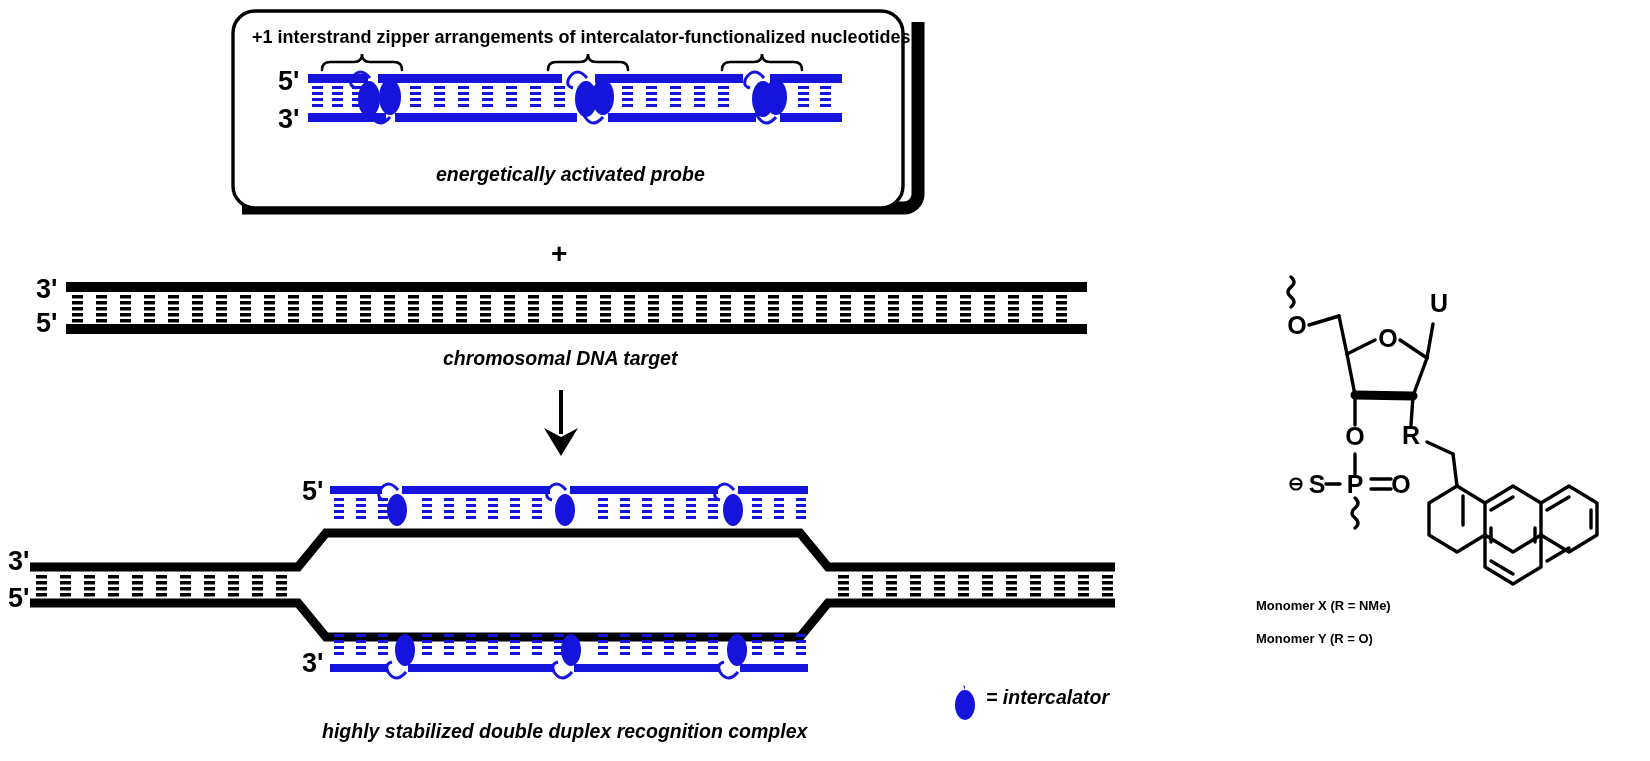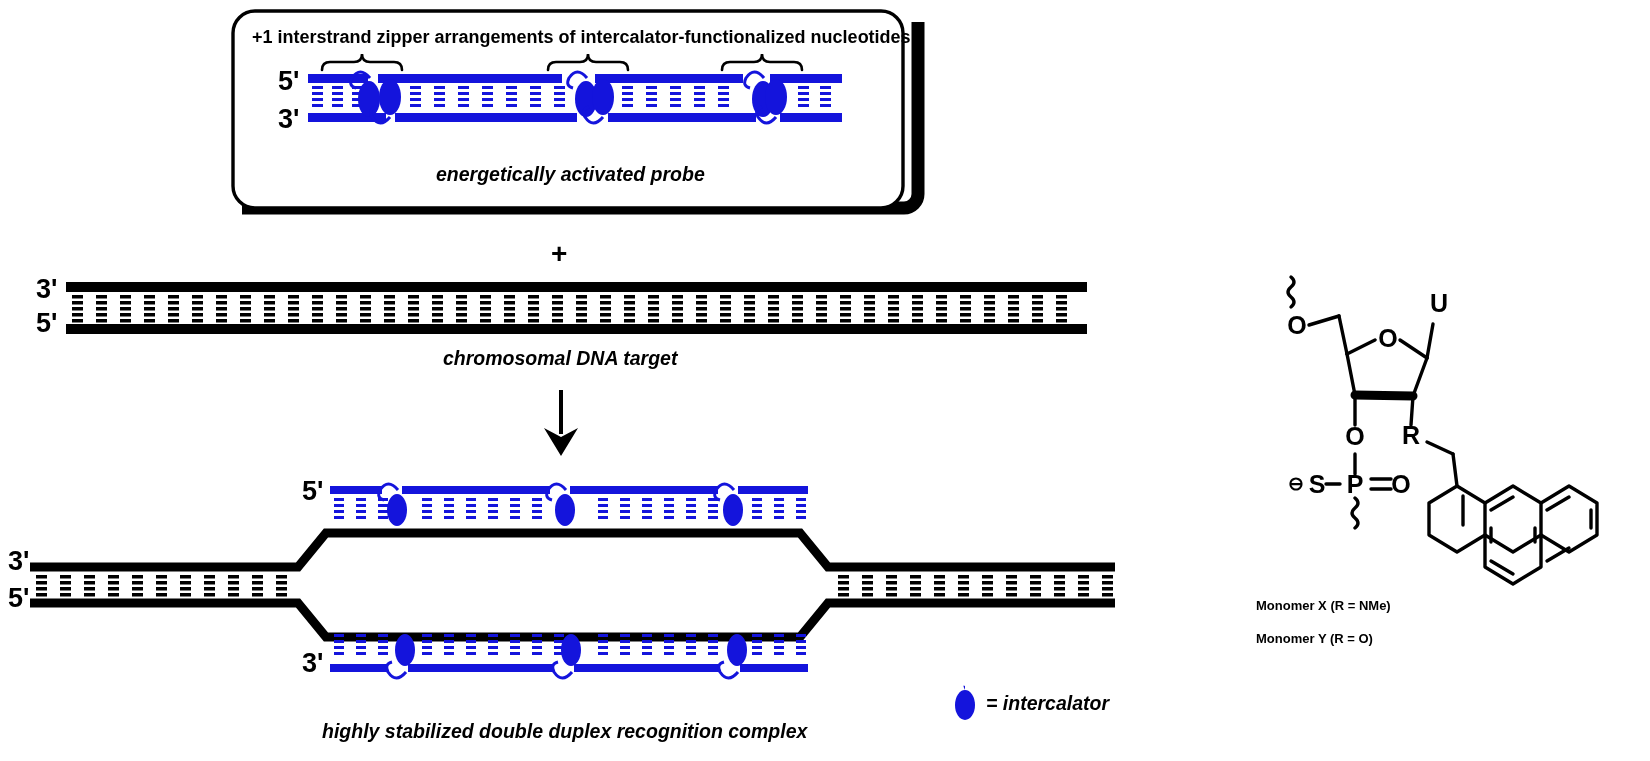--- a/index.html
+++ b/index.html
@@ -675,21 +675,21 @@
       <path d="M242,44 q-10,12 -18,0 q-4,-8 4,-10" fill="none" stroke="#1414dc" stroke-width="3"></path>
       <ellipse cx="241" cy="22" rx="10" ry="16" fill="#1414dc"></ellipse>
       <path d="M408,44 q-10,12 -18,0 q-4,-8 4,-10" fill="none" stroke="#1414dc" stroke-width="3"></path>
       <ellipse cx="407" cy="22" rx="10" ry="16" fill="#1414dc"></ellipse>
     </g>
   </svg>
 </div>
 
 <div class="abs cap" style="left:322px;top:720px;">highly stabilized double duplex recognition complex</div>
 
-<div class="abs" style="left:952px;top:686px;display:flex;align-items:center;gap:8px;">
+<div class="abs" style="left:952px;top:686px;display:flex;align-items:flex-start;gap:8px;">
   <svg width="26" height="34" viewBox="0 0 26 34">
     <ellipse cx="13" cy="19" rx="10" ry="15" fill="#1414dc"></ellipse>
     <path d="M13,4 q-3,-6 0,-4" fill="#1414dc"></path>
   </svg>
   <span class="cap">= intercalator</span>
 </div>
 
 <div class="abs" style="left:1195px;top:262px;">
   <svg width="450" height="340" viewBox="0 0 450 340">
     <g fill="none" stroke="#000" stroke-width="3.4" stroke-linecap="round" stroke-linejoin="round">

